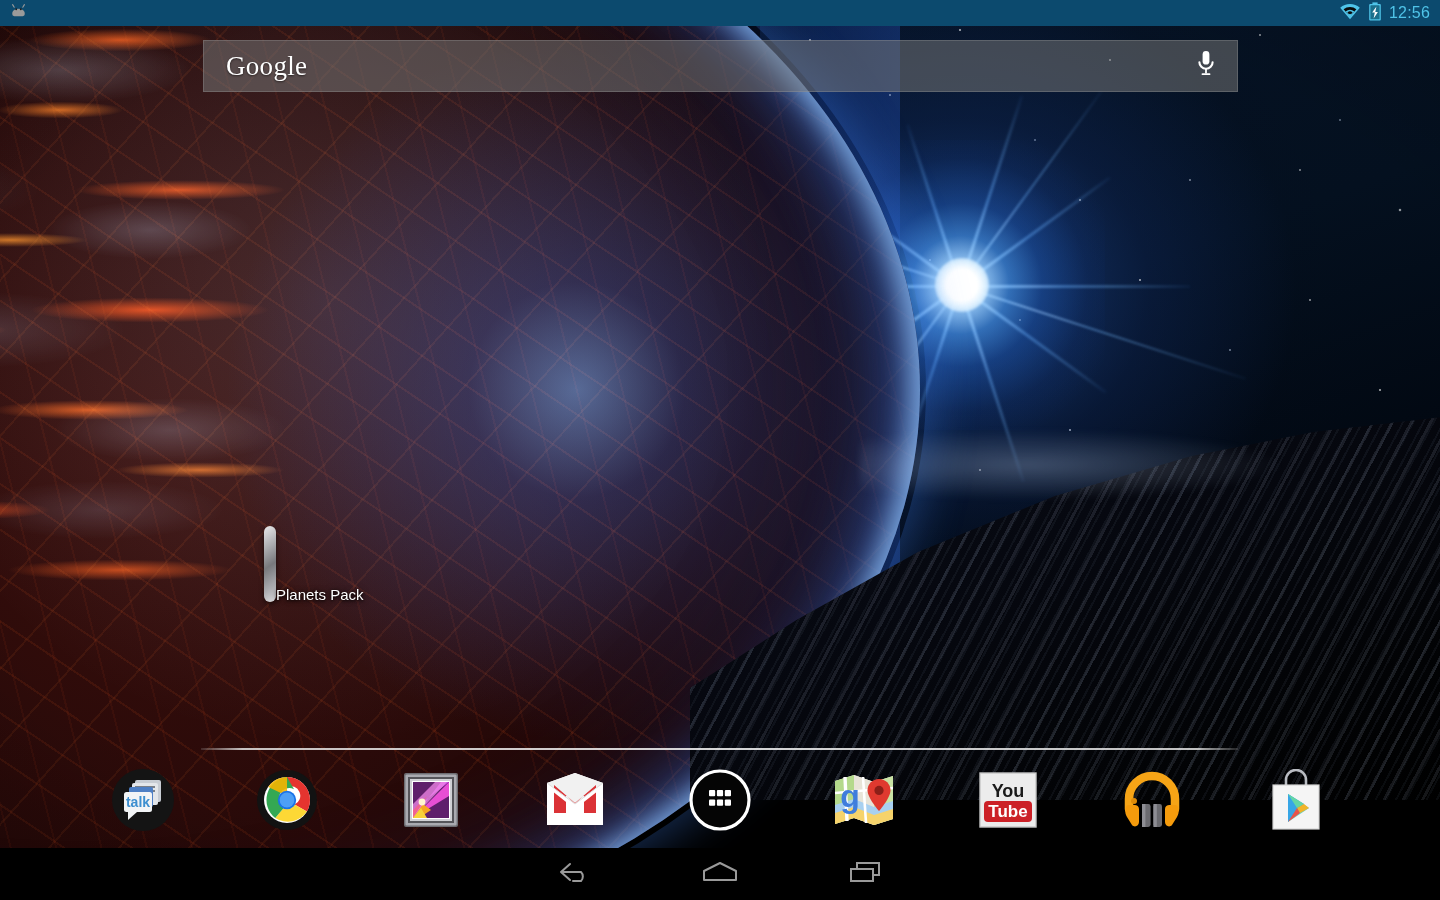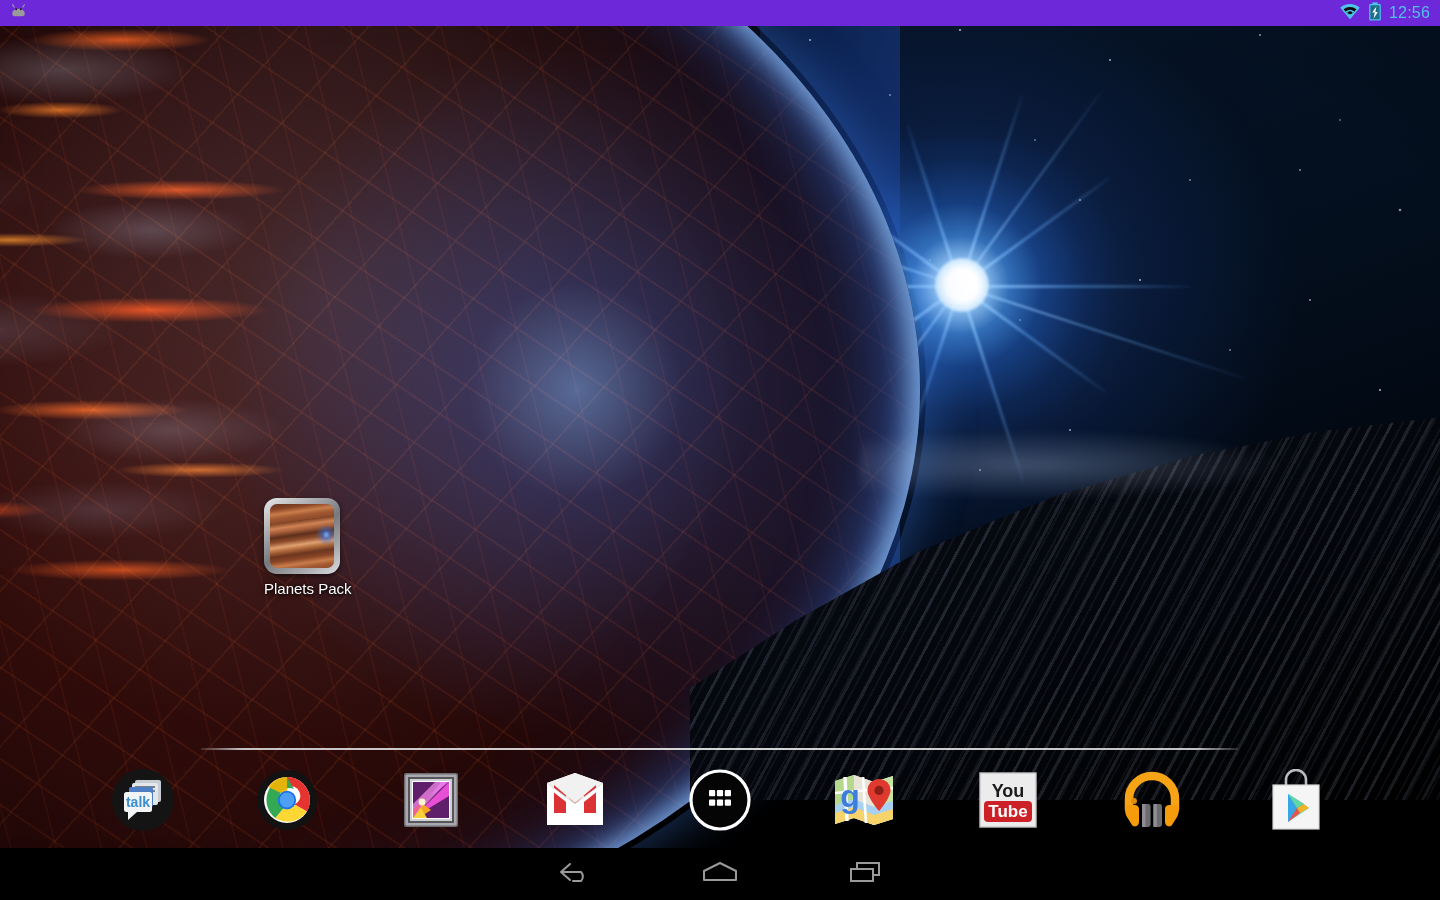--- a/index.html
+++ b/index.html
@@ -168,21 +168,21 @@
     filter:blur(3px);
   }
   .vignette {
     position:absolute; inset:0; pointer-events:none;
     background:radial-gradient(ellipse 100% 95% at 50% 48%, transparent 55%, rgba(0,0,0,.45) 100%);
   }
 
   
   #status-bar {
     position:absolute; left:0; top:0; width:1440px; height:26px;
-    background:#6d28d9; display:flex; align-items:center; z-index:40;
+    background:#0c4a6e; display:flex; align-items:center; z-index:40;
   }
   #status-left { display:flex; align-items:center; padding-left:10px; gap:8px; }
   #status-right { margin-left:auto; display:flex; align-items:center; gap:7px; padding-right:10px; }
   .status-clock { color:#4fc3e8; font-size:16px; letter-spacing:.2px; }
 
   
   #search-bar {
     position:absolute; left:203px; top:40px; width:1035px; height:52px;
     background:rgba(120,120,120,.52);
     border:1px solid rgba(170,170,170,.28);
@@ -191,21 +191,21 @@
   #search-logo {
     font-family:"Liberation Serif", serif; font-size:27px; color:#fff;
     padding-left:22px; letter-spacing:.3px; text-shadow:0 1px 2px rgba(0,0,0,.6);
   }
   #search-input-area { flex:1; height:100%; }
   #mic-btn { width:62px; height:100%; display:flex; align-items:center; justify-content:center; cursor:pointer; }
 
   
   #app-shortcut-planets {
     position:absolute; left:264px; top:492px; width:92px; height:110px;
-    display:flex; flex-direction:column; align-items:flex-start; z-index:20; cursor:pointer;margin-top:6px;
+    display:flex; flex-direction:row; align-items:flex-end; z-index:20; cursor:pointer;
   }
   .planets-icon {
     width:76px; height:76px; border-radius:13px;
     background:linear-gradient(145deg,#e9e9ea 0%,#b9babd 22%,#78797d 52%,#a9aaae 78%,#dedfe1 100%);
     padding:6px; box-shadow:0 2px 5px rgba(0,0,0,.6);
   }
   .planets-icon-inner {
     width:100%; height:100%; border-radius:7px; overflow:hidden; position:relative;
     background:
       radial-gradient(circle at 88% 48%, rgba(120,180,255,.95) 0%, rgba(50,110,220,.6) 6%, transparent 16%),
@@ -316,20 +316,34 @@
           <rect x="4.4" y="0.4" width="5.2" height="2" fill="#4fc3e8"></rect>
           <rect x="1.2" y="2.1" width="11.6" height="16.4" rx="1" fill="#4fc3e8"></rect>
           <rect x="2.4" y="3.3" width="9.2" height="14" rx="0.6" fill="#1b6f8c"></rect>
           <path d="M8.4 4.6 L4.2 10.6 L6.8 10.6 L5.6 16.4 L9.9 9.9 L7.3 9.9 Z" fill="#ffffff"></path>
         </svg>
       </span>
       <span class="status-clock">12:56</span>
     </div>
   </div>
 
+  <div id="search-bar">
+    <div id="search-logo">Google</div>
+    <div id="search-input-area" placeholder=""></div>
+    <div id="mic-btn">
+      <span>
+        <svg width="20" height="30" viewBox="0 0 20 30">
+          <rect x="6.6" y="2" width="6.8" height="13.6" rx="3.4" fill="#ffffff"></rect>
+          <path d="M3.4 13.2 a6.6 6.6 0 0 0 13.2 0" stroke="#ffffff" stroke-width="2.1" fill="none" stroke-linecap="round"></path>
+          <rect x="9.1" y="19.2" width="1.8" height="5.2" fill="#ffffff"></rect>
+          <rect x="5.6" y="24.2" width="8.8" height="1.9" rx="0.9" fill="#ffffff"></rect>
+        </svg>
+      </span>
+    </div>
+  </div>
 
   <div id="app-shortcut-planets">
     <div class="planets-icon">
       <div class="planets-icon-inner"></div>
     </div>
     <div class="planets-label">Planets Pack</div>
   </div>
 
   <div id="dock-divider"></div>
 

